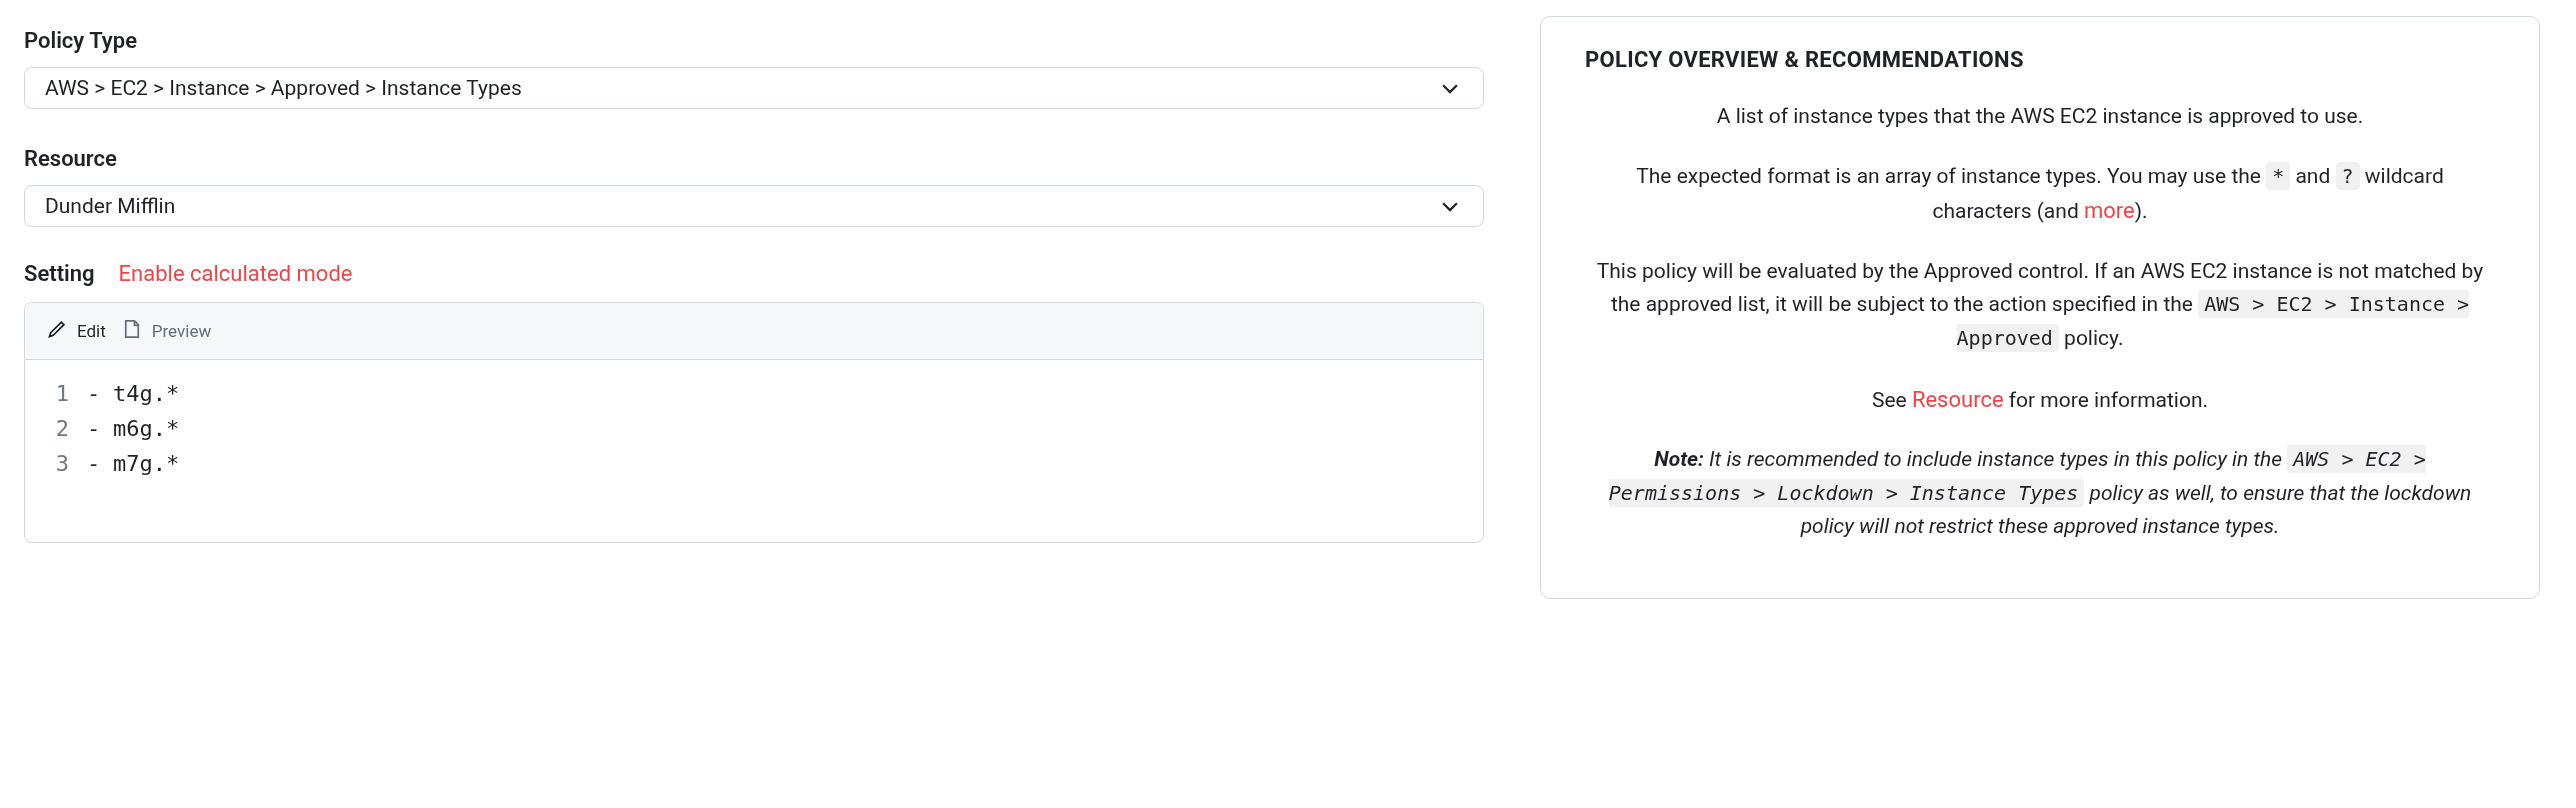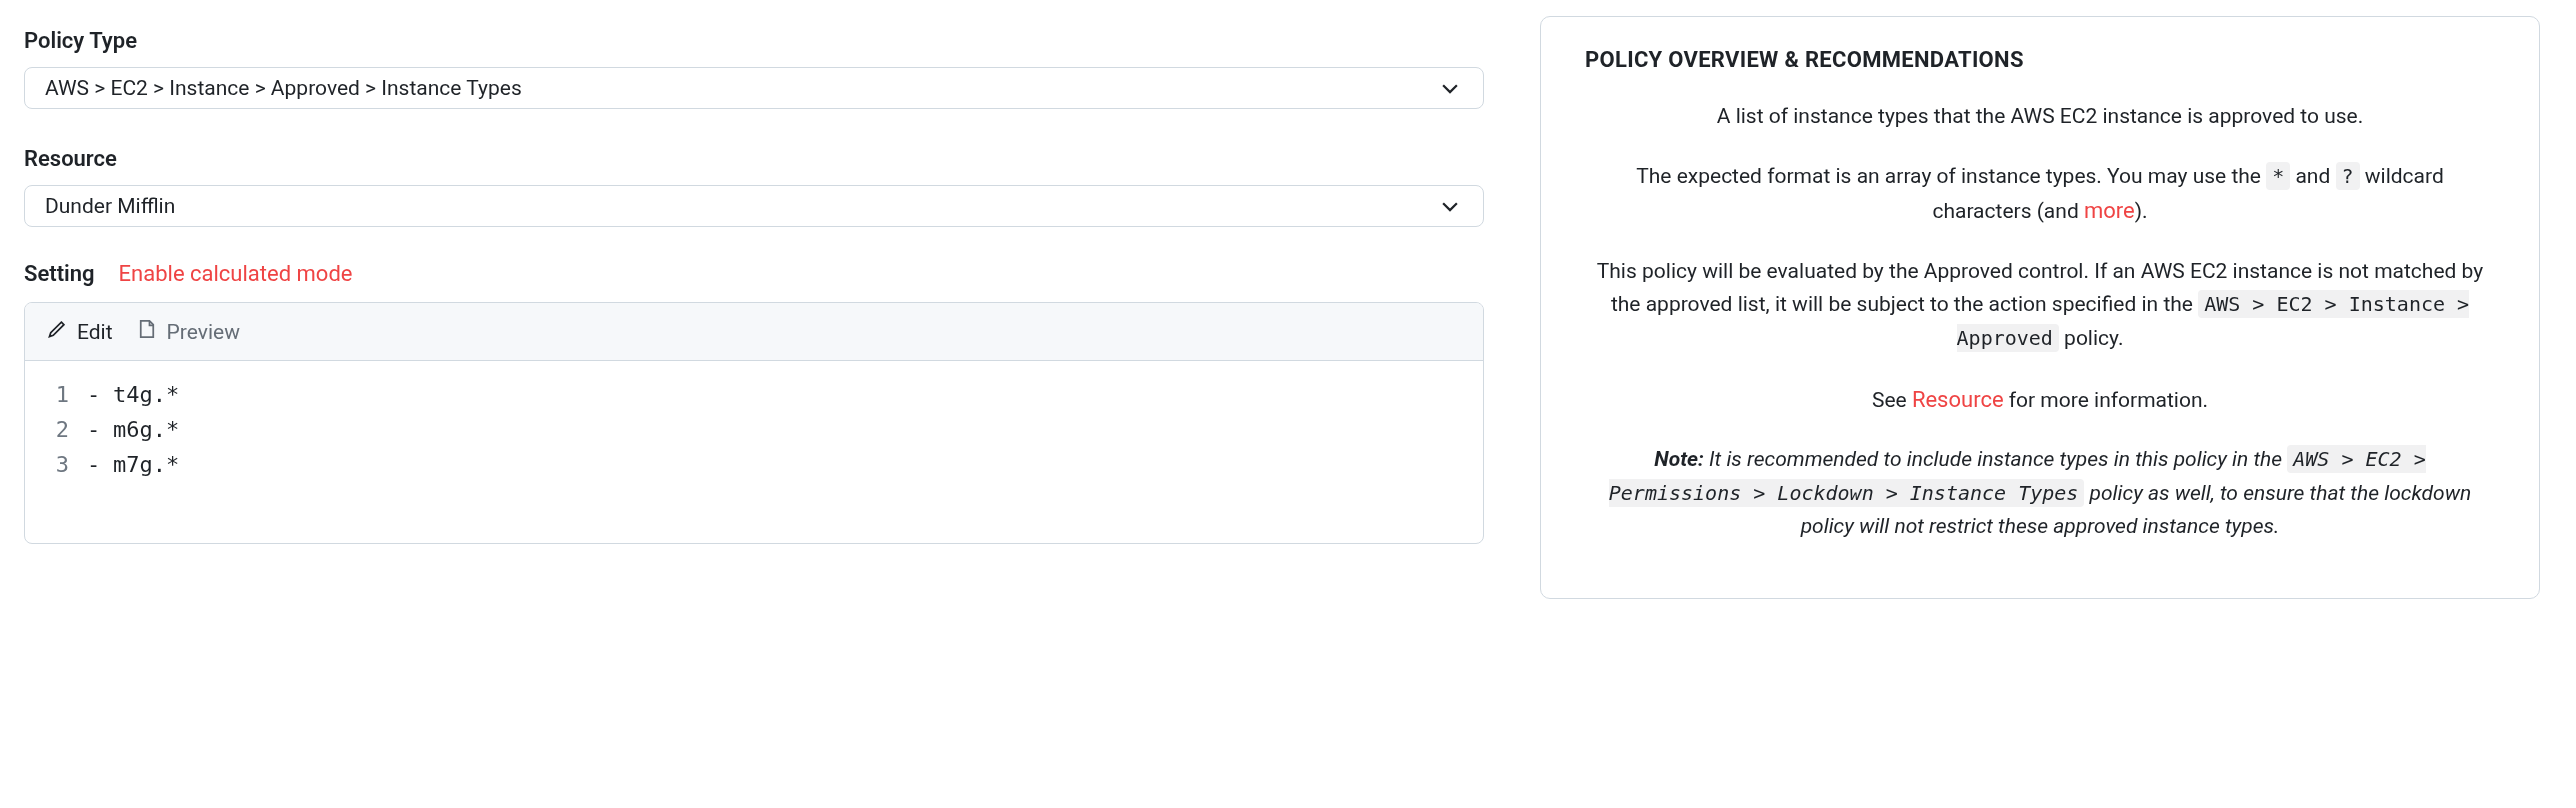--- a/index.html
+++ b/index.html
@@ -68,23 +68,23 @@
   .editor {
     border: 1px solid #d1d9e0;
     border-radius: 8px;
     overflow: hidden;
   }
   .editor-tabs {
     background: #f6f8fa;
     border-bottom: 1px solid #d1d9e0;
     display: flex;
     align-items: center;
-    gap: 24px;
+    gap: 16px;
     padding: 16px 22px;
-    font-size: 21px;
+    font-size: 17px;
   }
   .tab {
     display: flex;
     align-items: center;
     gap: 10px;
     cursor: pointer;
   }
   .tab.inactive { color: #656d76; }
   .code-area {
     padding: 16px 0 60px 0;

